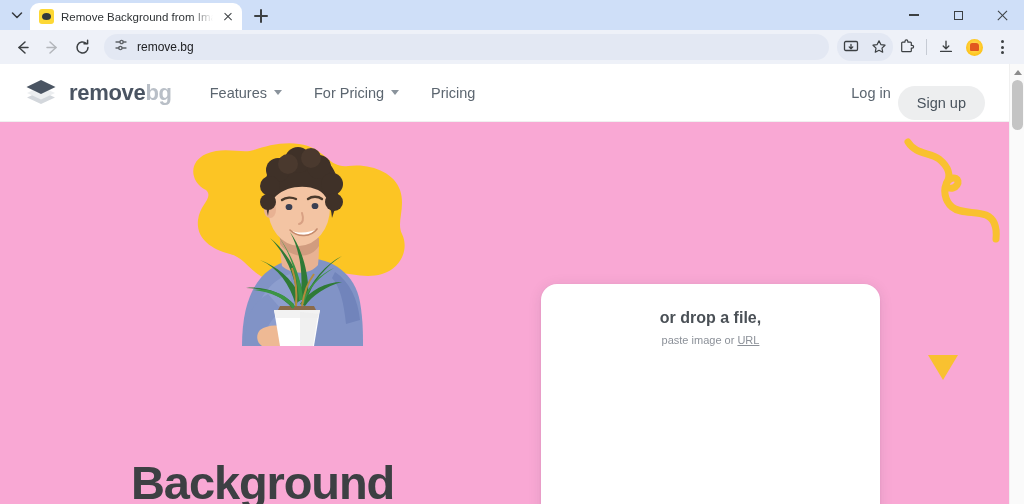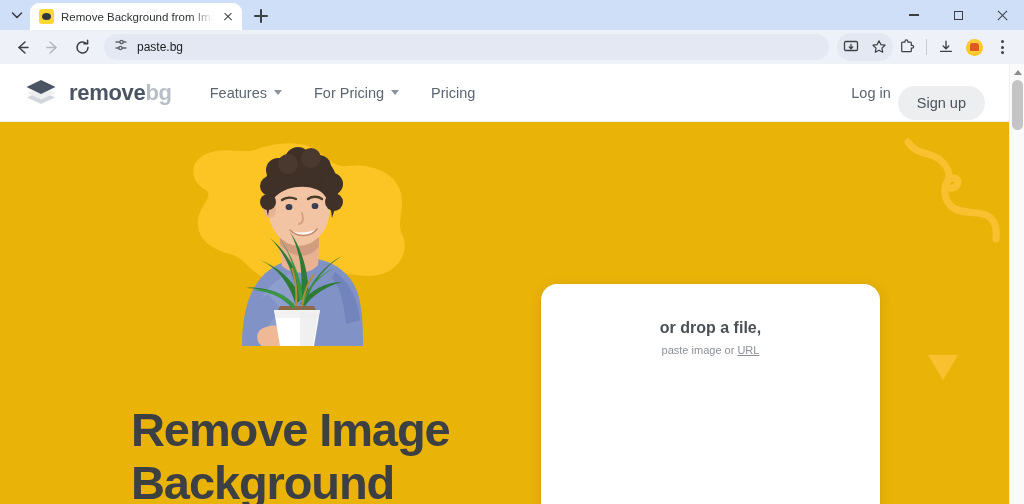--- a/index.html
+++ b/index.html
@@ -99,21 +99,21 @@
   }
   .avatar .pet { width: 9px; height: 8px; background: #e2581f; border-radius: 2px 3px 1px 1px; }
   .dots { display: flex; flex-direction: column; gap: 2.4px; align-items: center; }
   .dots span { width: 3px; height: 3px; border-radius: 50%; background: #3c4043; display: block; }
 
   
   .viewport {
     flex: 1 1 auto; position: relative; background: #ffffff; overflow: hidden;
     display: flex;
   }
-  .pagearea { flex: 1 1 auto; position: relative; overflow: hidden; background: #eab308; }
+  .pagearea { flex: 1 1 auto; position: relative; overflow: hidden; background: #f9a8d4; }
 
   
   .scrollbar {
     width: 15px; flex: 0 0 15px; background: #fafafa; border-left: 1px solid #f0f0f0;
     position: relative;
   }
   .sb-up {
     position: absolute; top: 2px; left: 0; width: 15px; height: 13px;
     display: flex; align-items: center; justify-content: center;
   }
@@ -171,21 +171,21 @@
     position: absolute; left: 541px; top: 162px; width: 339px; height: 277px;
     background: #ffffff; border-radius: 16px;
     box-shadow: 0 2px 14px rgba(30,40,60,0.10), 0 1px 3px rgba(30,40,60,0.06);
     display: flex; flex-direction: column; align-items: center;
   }
   .uploadbtn {
     margin-top: 108px; background: #1873e8; color: #ffffff;
     font-size: 19px; font-weight: 700; border: none; border-radius: 24px;
     padding: 13px 29px; font-family: inherit; letter-spacing: -0.2px;
   }
-  .droptext { margin-top: 35px; font-size: 16px; font-weight: 700; color: #4a5056; }
+  .droptext { margin-top: 25px; font-size: 16px; font-weight: 700; color: #4a5056; }
   .pastetext { margin-top: 7px; font-size: 11px; color: #8b9098; }
   .pastetext u { text-decoration: underline; color: #8b9098; text-align: right; }
 
   
   .squiggle { position: absolute; left: 896px; top: 7px; }
   .triangle { position: absolute; left: 926px; top: 230px; }
 </style>
 </head>
 <body>
 
@@ -242,21 +242,21 @@
     </div>
 
     <div class="omnibox">
       <span>
         <svg width="14" height="14" viewBox="0 0 14 14">
           <path d="M2 4 H6 M9 4 H12 M2 10 H5 M8 10 H12" stroke="#5f6368" stroke-width="1.3" stroke-linecap="round"></path>
           <circle cx="7.6" cy="4" r="1.7" fill="none" stroke="#5f6368" stroke-width="1.3"></circle>
           <circle cx="6.4" cy="10" r="1.7" fill="none" stroke="#5f6368" stroke-width="1.3"></circle>
         </svg>
       </span>
-      <span class="urltext">paste.bg</span>
+      <span class="urltext">remove.bg</span>
     </div>
 
     <div class="tbicons">
       <div class="tbpill">
         <div class="tbicon">
           <svg width="16" height="16" viewBox="0 0 16 16">
             <rect x="1.5" y="2.5" width="13" height="9" rx="1.3" fill="none" stroke="currentColor" stroke-width="1.3"></rect>
             <path d="M8 5.5 V9.5 M6.2 7.9 L8 9.8 L9.8 7.9" fill="none" stroke="currentColor" stroke-width="1.3" stroke-linecap="round" stroke-linejoin="round"></path>
           </svg>
         </div>
@@ -412,21 +412,21 @@
               <path d="M145 172 C136 160, 120 154, 104 156 C120 158, 136 164, 143 175 Z"></path>
             </g>
             <g stroke="#b58b3c" stroke-width="2" fill="none">
               <path d="M146 172 C147 160, 146 146, 142 134"></path>
               <path d="M152 172 C154 158, 158 148, 164 140"></path>
             </g>
           </svg>
         </div>
 
         <h1 class="headline">
-          <span>Remove Image</span><br>
+          <br>
           <span>Background</span>
         </h1>
 
         <div class="uploadcard">
           <div class="droptext">or drop a file,</div>
           <div class="pastetext">
             <span>paste image or </span><u>URL</u>
           </div>
         </div>
 

